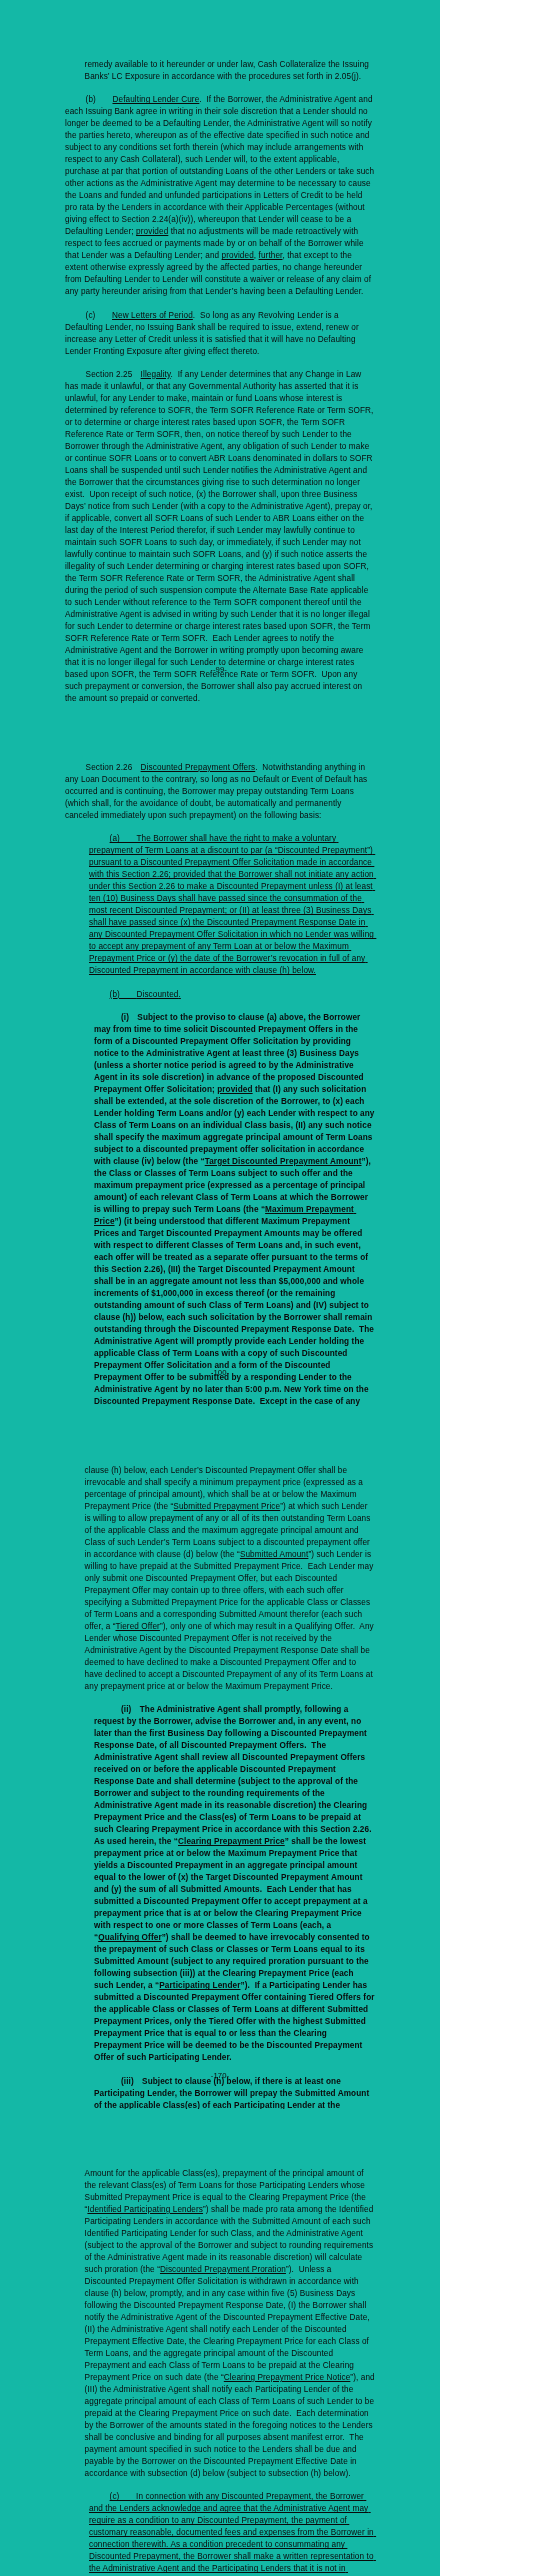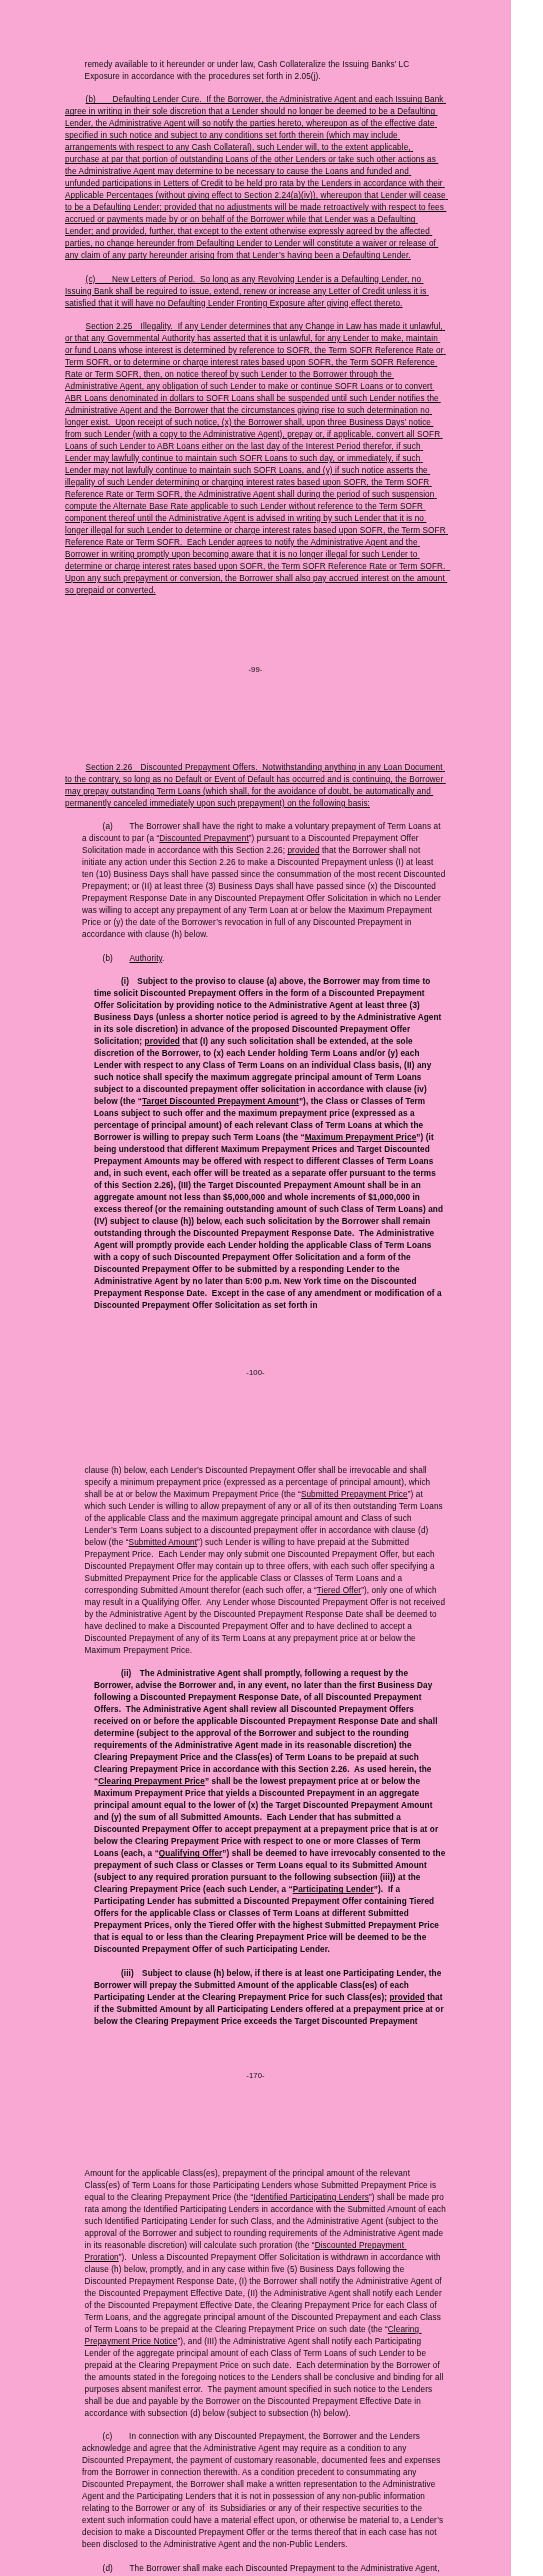--- a/index.html
+++ b/index.html
@@ -10,39 +10,39 @@
   body {
     width: 544px;
     font-family: "Liberation Sans", sans-serif;
     color: #0a0a0a;
   }
   .document {
     width: 544px;
   }
   .page {
     position: relative;
-    width: 511px;
+    width: 440px;
     height: 703px;
     box-sizing: border-box;
     padding: 59px 65px 0 65px;
     overflow: hidden;
-    background: #f9a8d4;
+    background: #14b8a6;
   }
   .para {
     margin: 0 0 11.3px 0;
     font-size: 8.2px;
     line-height: 12px;
     letter-spacing: 0.1px;
     white-space: pre-wrap;
     text-align: left;
   }
   
-  .p0   { margin-left: 0;    text-indent: 20.6px; text-decoration: underline; }
+  .p0   { margin-left: 0;    text-indent: 20.6px; }
   
-  .p1   { margin-left: 17px; text-indent: 20.6px; }
+  .p1   { margin-left: 24px; text-indent: 20.6px; text-decoration: underline; }
   
   .p1r  { margin-left: 29px; text-indent: 27px; font-weight: bold; }
   
   .cont1 { margin-left: 19.6px; text-indent: 0; }
   .u {
     text-decoration: underline;
     text-underline-offset: 1px;
   }
   .page-number {
     position: absolute;
@@ -61,21 +61,21 @@
     <div class="page">
       <p class="para cont1">remedy available to it hereunder or under law, Cash Collateralize the Issuing Banks’ LC Exposure in accordance with the procedures set forth in 2.05(j).</p>
       <p class="para p0">(b)  <span class="u">Defaulting Lender Cure</span>.  If the Borrower, the Administrative Agent and each Issuing Bank agree in writing in their sole discretion that a Lender should no longer be deemed to be a Defaulting Lender, the Administrative Agent will so notify the parties hereto, whereupon as of the effective date specified in such notice and subject to any conditions set forth therein (which may include arrangements with respect to any Cash Collateral), such Lender will, to the extent applicable, purchase at par that portion of outstanding Loans of the other Lenders or take such other actions as the Administrative Agent may determine to be necessary to cause the Loans and funded and unfunded participations in Letters of Credit to be held pro rata by the Lenders in accordance with their Applicable Percentages (without giving effect to Section 2.24(a)(iv)), whereupon that Lender will cease to be a Defaulting Lender; <span class="u">provided</span> that no adjustments will be made retroactively with respect to fees accrued or payments made by or on behalf of the Borrower while that Lender was a Defaulting Lender; and <span class="u">provided</span>, <span class="u">further</span>, that except to the extent otherwise expressly agreed by the affected parties, no change hereunder from Defaulting Lender to Lender will constitute a waiver or release of any claim of any party hereunder arising from that Lender’s having been a Defaulting Lender.</p>
       <p class="para p0">(c)  <span class="u">New Letters of Period</span>.  So long as any Revolving Lender is a Defaulting Lender, no Issuing Bank shall be required to issue, extend, renew or increase any Letter of Credit unless it is satisfied that it will have no Defaulting Lender Fronting Exposure after giving effect thereto.</p>
       <p class="para p0">Section 2.25 <span class="u">Illegality</span>.  If any Lender determines that any Change in Law has made it unlawful, or that any Governmental Authority has asserted that it is unlawful, for any Lender to make, maintain or fund Loans whose interest is determined by reference to SOFR, the Term SOFR Reference Rate or Term SOFR, or to determine or charge interest rates based upon SOFR, the Term SOFR Reference Rate or Term SOFR, then, on notice thereof by such Lender to the Borrower through the Administrative Agent, any obligation of such Lender to make or continue SOFR Loans or to convert ABR Loans denominated in dollars to SOFR Loans shall be suspended until such Lender notifies the Administrative Agent and the Borrower that the circumstances giving rise to such determination no longer exist.  Upon receipt of such notice, (x) the Borrower shall, upon three Business Days’ notice from such Lender (with a copy to the Administrative Agent), prepay or, if applicable, convert all SOFR Loans of such Lender to ABR Loans either on the last day of the Interest Period therefor, if such Lender may lawfully continue to maintain such SOFR Loans to such day, or immediately, if such Lender may not lawfully continue to maintain such SOFR Loans, and (y) if such notice asserts the illegality of such Lender determining or charging interest rates based upon SOFR, the Term SOFR Reference Rate or Term SOFR, the Administrative Agent shall during the period of such suspension compute the Alternate Base Rate applicable to such Lender without reference to the Term SOFR component thereof until the Administrative Agent is advised in writing by such Lender that it is no longer illegal for such Lender to determine or charge interest rates based upon SOFR, the Term SOFR Reference Rate or Term SOFR.  Each Lender agrees to notify the Administrative Agent and the Borrower in writing promptly upon becoming aware that it is no longer illegal for such Lender to determine or charge interest rates based upon SOFR, the Term SOFR Reference Rate or Term SOFR.  Upon any such prepayment or conversion, the Borrower shall also pay accrued interest on the amount so prepaid or converted.</p>
       <div class="page-number">-99-</div>
     </div>
     <div class="page">
       <p class="para p0">Section 2.26 <span class="u">Discounted Prepayment Offers</span>.  Notwithstanding anything in any Loan Document to the contrary, so long as no Default or Event of Default has occurred and is continuing, the Borrower may prepay outstanding Term Loans (which shall, for the avoidance of doubt, be automatically and permanently canceled immediately upon such prepayment) on the following basis:</p>
       <p class="para p1">(a)  The Borrower shall have the right to make a voluntary prepayment of Term Loans at a discount to par (a “<span class="u">Discounted Prepayment</span>”) pursuant to a Discounted Prepayment Offer Solicitation made in accordance with this Section 2.26; <span class="u">provided</span> that the Borrower shall not initiate any action under this Section 2.26 to make a Discounted Prepayment unless (I) at least ten (10) Business Days shall have passed since the consummation of the most recent Discounted Prepayment; or (II) at least three (3) Business Days shall have passed since (x) the Discounted Prepayment Response Date in any Discounted Prepayment Offer Solicitation in which no Lender was willing to accept any prepayment of any Term Loan at or below the Maximum Prepayment Price or (y) the date of the Borrower’s revocation in full of any Discounted Prepayment in accordance with clause (h) below.</p>
-      <p class="para p1">(b)  <span class="u">Authority</span>.</p>
+      <p class="para p1">(b)  <span class="u">Discounted</span>.</p>
       <p class="para p1r">(i) Subject to the proviso to clause (a) above, the Borrower may from time to time solicit Discounted Prepayment Offers in the form of a Discounted Prepayment Offer Solicitation by providing notice to the Administrative Agent at least three (3) Business Days (unless a shorter notice period is agreed to by the Administrative Agent in its sole discretion) in advance of the proposed Discounted Prepayment Offer Solicitation; <span class="u">provided</span> that (I) any such solicitation shall be extended, at the sole discretion of the Borrower, to (x) each Lender holding Term Loans and/or (y) each Lender with respect to any Class of Term Loans on an individual Class basis, (II) any such notice shall specify the maximum aggregate principal amount of Term Loans subject to a discounted prepayment offer solicitation in accordance with clause (iv) below (the “<span class="u">Target Discounted Prepayment Amount</span>”), the Class or Classes of Term Loans subject to such offer and the maximum prepayment price (expressed as a percentage of principal amount) of each relevant Class of Term Loans at which the Borrower is willing to prepay such Term Loans (the “<span class="u">Maximum Prepayment Price</span>”) (it being understood that different Maximum Prepayment Prices and Target Discounted Prepayment Amounts may be offered with respect to different Classes of Term Loans and, in such event, each offer will be treated as a separate offer pursuant to the terms of this Section 2.26), (III) the Target Discounted Prepayment Amount shall be in an aggregate amount not less than $5,000,000 and whole increments of $1,000,000 in excess thereof (or the remaining outstanding amount of such Class of Term Loans) and (IV) subject to clause (h)) below, each such solicitation by the Borrower shall remain outstanding through the Discounted Prepayment Response Date.  The Administrative Agent will promptly provide each Lender holding the applicable Class of Term Loans with a copy of such Discounted Prepayment Offer Solicitation and a form of the Discounted Prepayment Offer to be submitted by a responding Lender to the Administrative Agent by no later than 5:00 p.m. New York time on the Discounted Prepayment Response Date.  Except in the case of any amendment or modification of a Discounted Prepayment Offer Solicitation as set forth in</p>
       <div class="page-number">-100-</div>
     </div>
     <div class="page">
       <p class="para cont1">clause (h) below, each Lender’s Discounted Prepayment Offer shall be irrevocable and shall specify a minimum prepayment price (expressed as a percentage of principal amount), which shall be at or below the Maximum Prepayment Price (the “<span class="u">Submitted Prepayment Price</span>”) at which such Lender is willing to allow prepayment of any or all of its then outstanding Term Loans of the applicable Class and the maximum aggregate principal amount and Class of such Lender’s Term Loans subject to a discounted prepayment offer in accordance with clause (d) below (the “<span class="u">Submitted Amount</span>”) such Lender is willing to have prepaid at the Submitted Prepayment Price.  Each Lender may only submit one Discounted Prepayment Offer, but each Discounted Prepayment Offer may contain up to three offers, with each such offer specifying a Submitted Prepayment Price for the applicable Class or Classes of Term Loans and a corresponding Submitted Amount therefor (each such offer, a “<span class="u">Tiered Offer</span>”), only one of which may result in a Qualifying Offer.  Any Lender whose Discounted Prepayment Offer is not received by the Administrative Agent by the Discounted Prepayment Response Date shall be deemed to have declined to make a Discounted Prepayment Offer and to have declined to accept a Discounted Prepayment of any of its Term Loans at any prepayment price at or below the Maximum Prepayment Price.</p>
       <p class="para p1r">(ii) The Administrative Agent shall promptly, following a request by the Borrower, advise the Borrower and, in any event, no later than the first Business Day following a Discounted Prepayment Response Date, of all Discounted Prepayment Offers.  The Administrative Agent shall review all Discounted Prepayment Offers received on or before the applicable Discounted Prepayment Response Date and shall determine (subject to the approval of the Borrower and subject to the rounding requirements of the Administrative Agent made in its reasonable discretion) the Clearing Prepayment Price and the Class(es) of Term Loans to be prepaid at such Clearing Prepayment Price in accordance with this Section 2.26.  As used herein, the “<span class="u">Clearing Prepayment Price</span>” shall be the lowest prepayment price at or below the Maximum Prepayment Price that yields a Discounted Prepayment in an aggregate principal amount equal to the lower of (x) the Target Discounted Prepayment Amount and (y) the sum of all Submitted Amounts.  Each Lender that has submitted a Discounted Prepayment Offer to accept prepayment at a prepayment price that is at or below the Clearing Prepayment Price with respect to one or more Classes of Term Loans (each, a “<span class="u">Qualifying Offer</span>”) shall be deemed to have irrevocably consented to the prepayment of such Class or Classes or Term Loans equal to its Submitted Amount (subject to any required proration pursuant to the following subsection (iii)) at the Clearing Prepayment Price (each such Lender, a “<span class="u">Participating Lender</span>”).  If a Participating Lender has submitted a Discounted Prepayment Offer containing Tiered Offers for the applicable Class or Classes of Term Loans at different Submitted Prepayment Prices, only the Tiered Offer with the highest Submitted Prepayment Price that is equal to or less than the Clearing Prepayment Price will be deemed to be the Discounted Prepayment Offer of such Participating Lender.</p>
       <p class="para p1r">(iii) Subject to clause (h) below, if there is at least one Participating Lender, the Borrower will prepay the Submitted Amount of the applicable Class(es) of each Participating Lender at the Clearing Prepayment Price for such Class(es); <span class="u">provided</span> that if the Submitted Amount by all Participating Lenders offered at a prepayment price at or below the Clearing Prepayment Price exceeds the Target Discounted Prepayment</p>
       <div class="page-number">-170-</div>
     </div>
     <div class="page">

